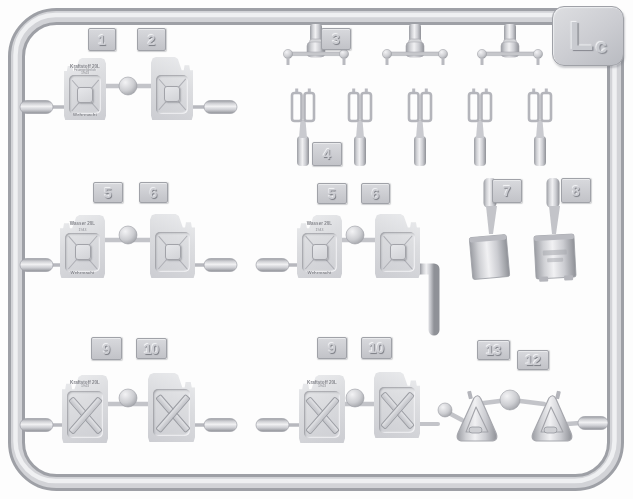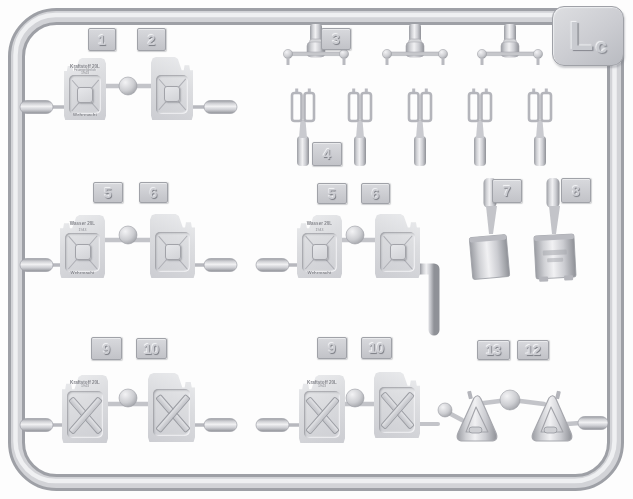--- a/index.html
+++ b/index.html
@@ -267,21 +267,21 @@
   <div class="tag" style="left:139px;top:182px;width:27px;height:19px">6</div>
   <div class="tag" style="left:317px;top:183px;width:28px;height:19px">5</div>
   <div class="tag" style="left:361px;top:183px;width:27px;height:19px">6</div>
   <div class="tag" style="left:492px;top:179px;width:28px;height:22px">7</div>
   <div class="tag" style="left:561px;top:178px;width:28px;height:23px">8</div>
   <div class="tag" style="left:91px;top:337px;width:29px;height:21px">9</div>
   <div class="tag" style="left:136px;top:338px;width:29px;height:19px">10</div>
   <div class="tag" style="left:317px;top:337px;width:28px;height:20px">9</div>
   <div class="tag" style="left:361px;top:337px;width:29px;height:20px">10</div>
   <div class="tag" style="left:477px;top:340px;width:31px;height:18px">13</div>
-  <div class="tag" style="left:517px;top:340px;width:30px;height:18px">12</div>
+  <div class="tag" style="left:517px;top:350px;width:30px;height:18px">12</div>
 
   <div class="can" style="left:64px;top:58px;width:42px;height:62px">
     <div class="shape"></div>
     <div class="panel">
       <div class="crease" style="transform:rotate(49deg)"></div>
       <div class="crease" style="transform:rotate(-49deg)"></div>
       <div class="sq"></div>
     </div>
     <div class="ctext l1">Kraftstoff 20L</div>
     <div class="ctext l2">Feuergefährlich</div>

